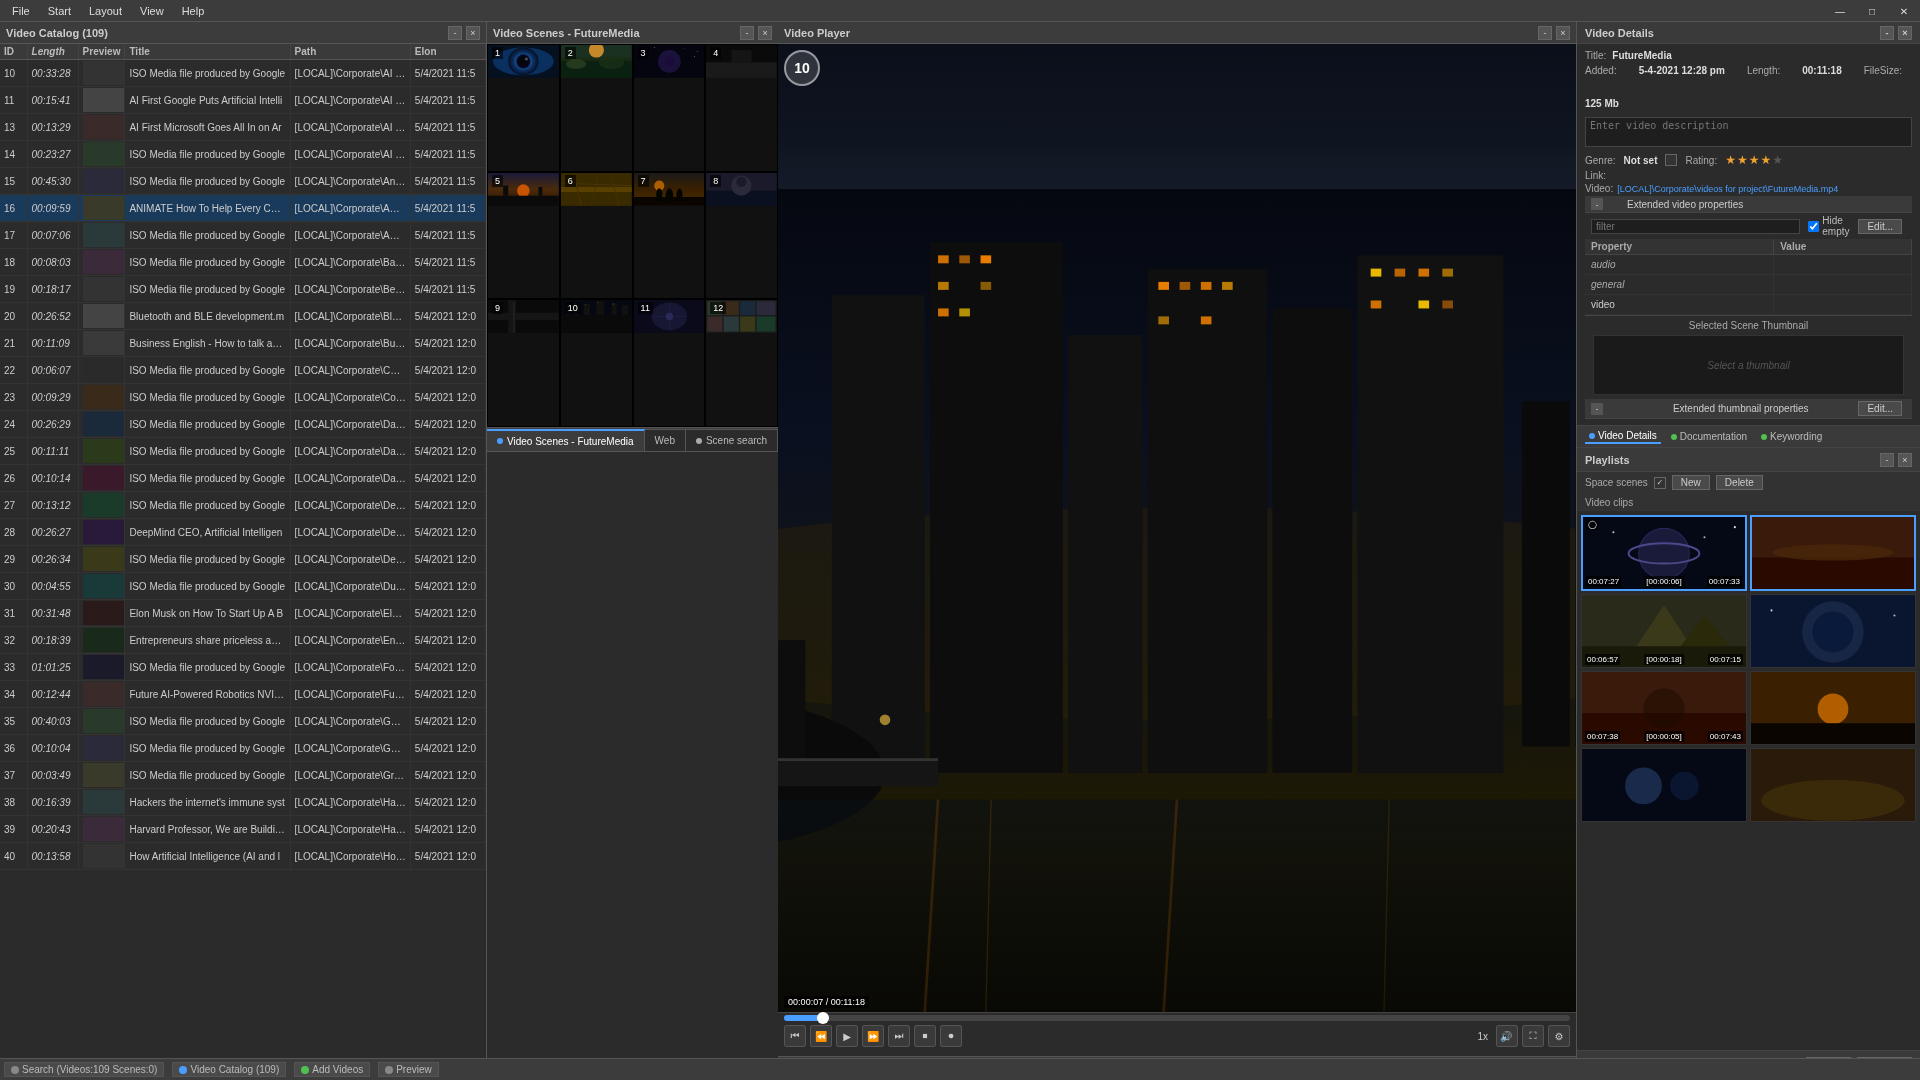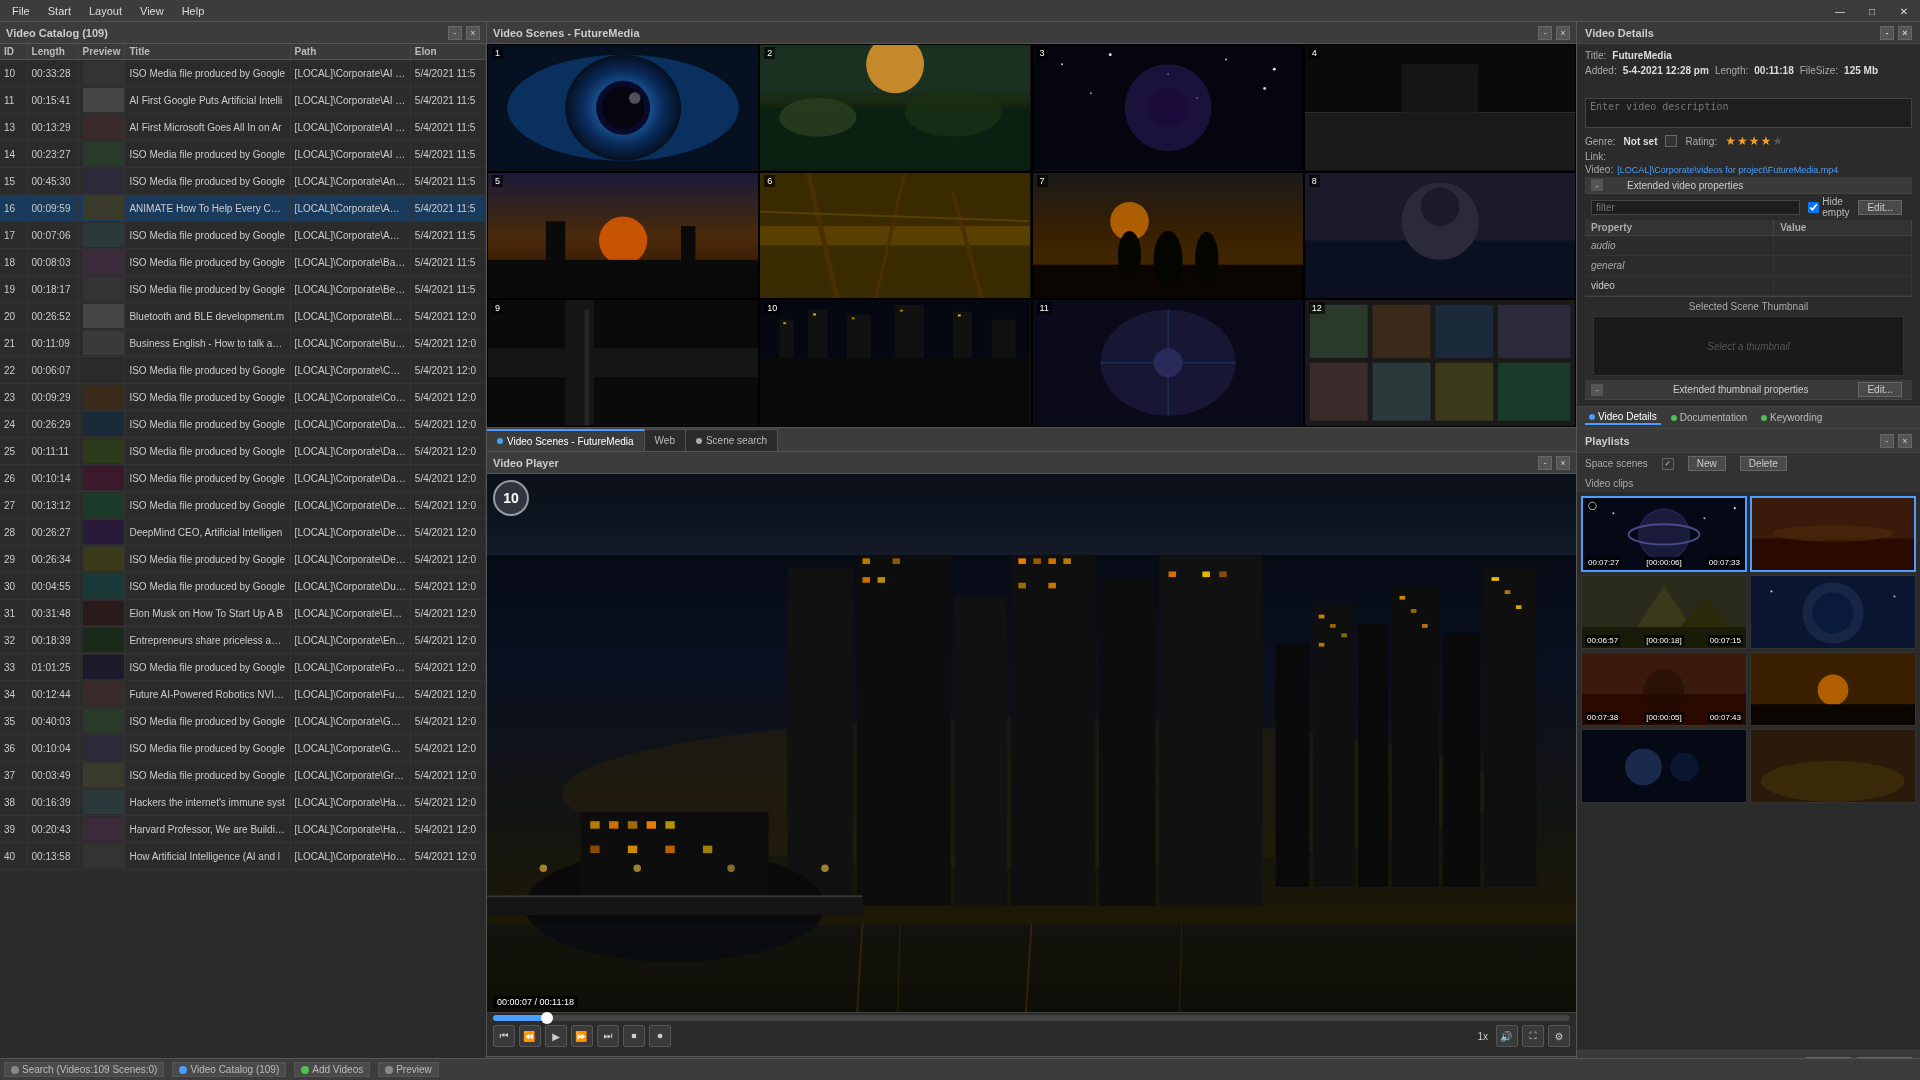--- a/index.html
+++ b/index.html
@@ -128,21 +128,21 @@
       color: #ccc;
       white-space: nowrap;
       overflow: hidden;
       text-overflow: ellipsis;
       max-width: 0;
       border-right: 1px solid #333;
       height: 20px;
       vertical-align: middle;
     }
     .col-id { width: 28px; }
-    .col-length { width: 52px; }
+    .col-length { width: 52px; font-style: italic; }
     .col-preview { width: 46px; }
     .col-title { width: 180px; }
     .col-path { width: 130px; }
     .col-added { width: 80px; }
     .thumb-placeholder {
       width: 42px;
       height: 24px;
       background: linear-gradient(135deg, #333 0%, #444 50%, #333 100%);
     }
 
@@ -174,21 +174,20 @@
     .status-dot {
       width: 8px;
       height: 8px;
       border-radius: 50%;
     }
 
     
     .middle-panels {
       flex: 1;
       display: flex;
-      flex-direction: column;
       min-width: 0;
     }
 
     
     .video-scenes {
       height: 430px;
       background: #1a1a1a;
       display: flex;
       flex-direction: column;
       border-bottom: 1px solid #555;
@@ -390,22 +389,22 @@
       font-size: 10px;
       white-space: nowrap;
     }
     .details-value {
       color: #ddd;
       font-size: 10px;
       font-weight: bold;
     }
     .details-row {
       display: flex;
-      gap: 6px;
-      margin-bottom: 18px;
+      gap: 22px;
+      margin-bottom: 4px;
       align-items: center;
       flex-wrap: wrap;
     }
     .details-desc {
       width: 100%;
       height: 30px;
       background: #1e1e1e;
       border: 1px solid #444;
       padding: 2px 4px;
       font-size: 10px;
@@ -575,21 +574,21 @@
       background: #4a4a4a;
       border: 1px solid #666;
       color: #ccc;
       font-size: 10px;
       cursor: pointer;
     }
 
     .playlist-sub-header {
       display: flex;
       align-items: center;
-      gap: 14px;
+      gap: 6px;
       padding: 3px 8px;
       background: #323232;
       border-bottom: 1px solid #333;
     }
     .playlist-sub-label { font-size: 10px; color: #aaa; }
 
     .playlist-grid {
       flex: 1;
       overflow-y: auto;
       overflow-x: hidden;

